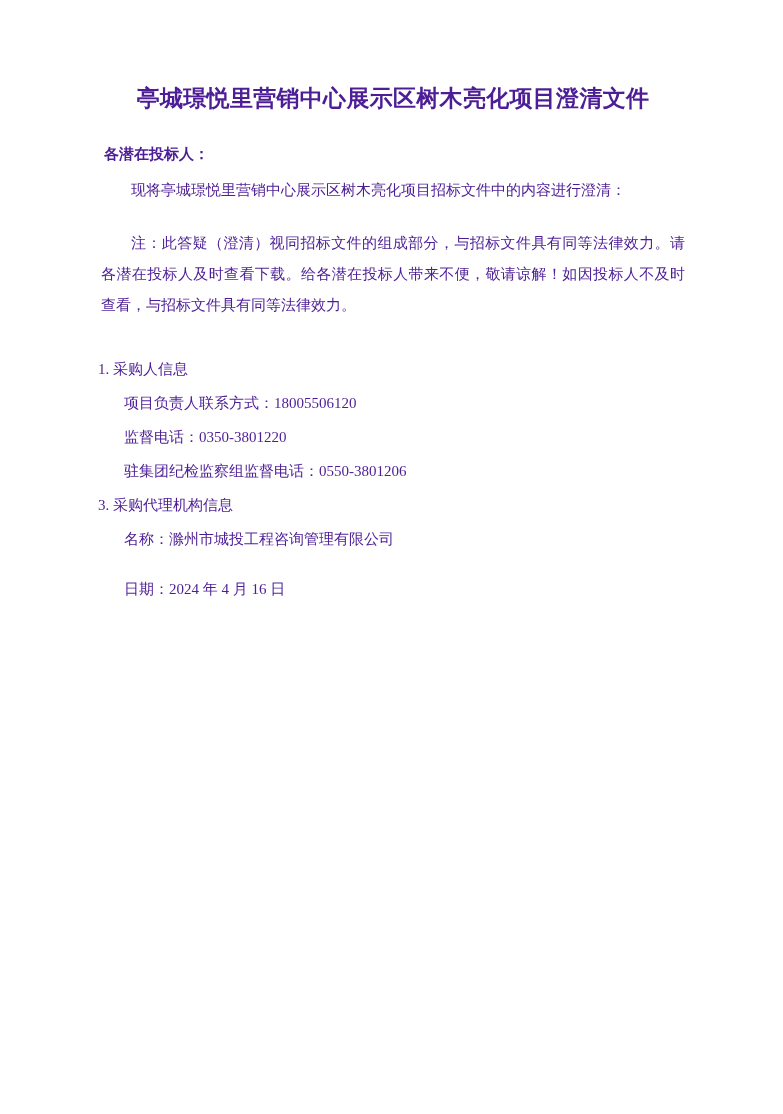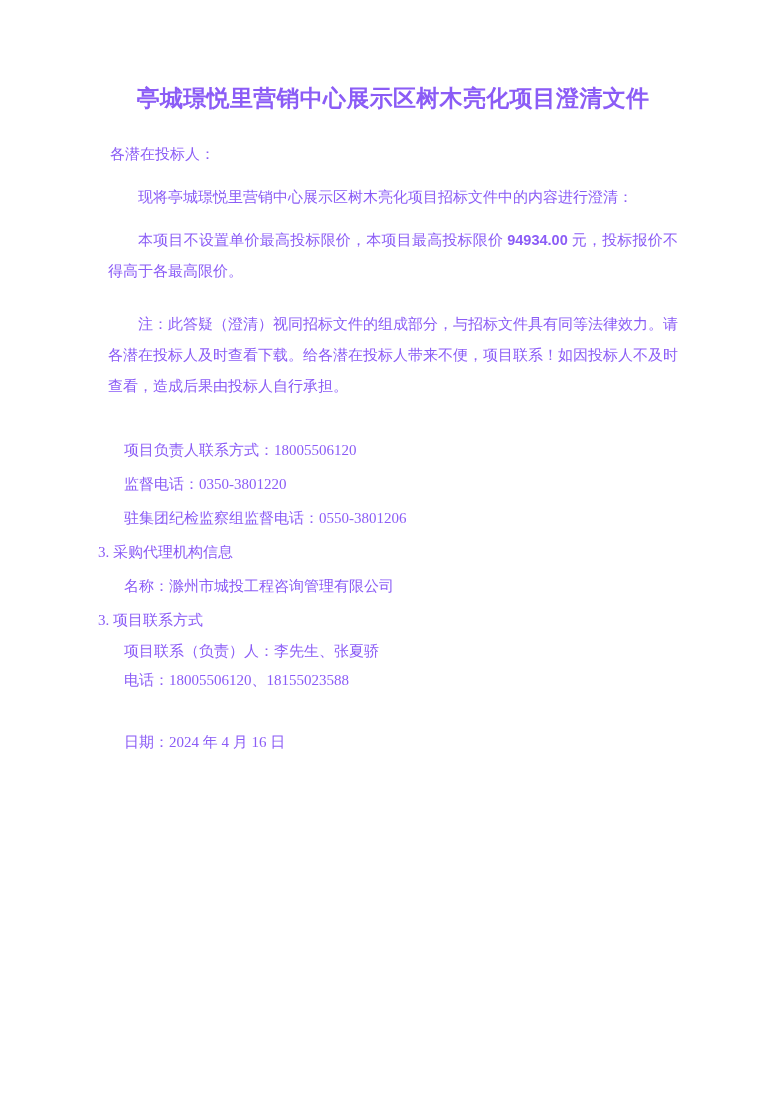--- a/index.html
+++ b/index.html
@@ -8,55 +8,56 @@
     background: #ffffff;
   }
   .page {
     position: relative;
     width: 783px;
     height: 1114px;
     background: #ffffff;
     box-sizing: border-box;
     padding: 0 93px 4px 96px;
     font-family: "Liberation Serif", "DejaVu Serif", serif;
-    color: #8b5cf6;
+    color: #4c1d95;
     overflow: hidden;
   }
   .title {
     margin: 0;
     padding-top: 80px;
     font-size: 23px;
     font-weight: bold;
     line-height: 38px;
     text-align: center;
     letter-spacing: 0.3px;
   }
   .salutation {
-    margin: 21px 0 0 14px;
+    margin: 21px 0 0 8px;
     font-size: 15px;
     line-height: 31px;
+    font-weight: bold;
   }
   .para {
-    margin: 12px;
+    margin: 5px;
     font-size: 15px;
     line-height: 31px;
     text-align: justify;
   }
   .indent { text-indent: 30px; }
   .note { margin-top: 22px; }
   .section {
     font-size: 15px;
     line-height: 34px;
   }
   .section-first { margin-top: 31px; }
   .sec-heading { padding-left: 2px; }
   .sec-item { padding-left: 28px; }
   .section-tight .sec-item { line-height: 29px; }
   .date-line {
-    margin: 32px 0 0 0;
+    margin: 18px 0 0 0;
     padding-left: 28px;
     font-size: 15px;
     line-height: 31px;
   }
   .num {
     font-family: "Liberation Sans", "DejaVu Sans", sans-serif;
     font-weight: 600;
     font-size: 14.5px;
   }
 </style>
@@ -64,36 +65,31 @@
 <body>
 
 <div class="page">
 
   <h1 class="title">亭城璟悦里营销中心展示区树木亮化项目澄清文件</h1>
 
   <p class="salutation">各潜在投标人：</p>
 
   <p class="para indent">现将亭城璟悦里营销中心展示区树木亮化项目招标文件中的内容进行澄清：</p>
 
-  <p class="para indent"><span>本项目不设置单价最高投标限价，本项目最高投标限价 </span><span class="num">94934.00</span><span> 元，投标报价不得高于各最高限价。</span></p>
 
-  <p class="para indent note">注：此答疑（澄清）视同招标文件的组成部分，与招标文件具有同等法律效力。请各潜在投标人及时查看下载。给各潜在投标人带来不便，项目联系！如因投标人不及时查看，造成后果由投标人自行承担。</p>
+  <p class="para indent note">注：此答疑（澄清）视同招标文件的组成部分，与招标文件具有同等法律效力。请各潜在投标人及时查看下载。给各潜在投标人带来不便，敬请谅解！如因投标人不及时查看，与招标文件具有同等法律效力。</p>
 
   <div class="section section-first">
+    <div class="sec-heading">1. 采购人信息</div>
     <div class="sec-item">项目负责人联系方式：18005506120</div>
     <div class="sec-item">监督电话：0350-3801220</div>
     <div class="sec-item">驻集团纪检监察组监督电话：0550-3801206</div>
   </div>
 
   <div class="section">
     <div class="sec-heading">3. 采购代理机构信息</div>
     <div class="sec-item">名称：滁州市城投工程咨询管理有限公司</div>
   </div>
 
-  <div class="section section-tight">
-    <div class="sec-heading">3. 项目联系方式</div>
-    <div class="sec-item">项目联系（负责）人：李先生、张夏骄</div>
-    <div class="sec-item">电话：18005506120、18155023588</div>
-  </div>
 
   <p class="date-line">日期：2024 年 4 月 16 日</p>
 
 </div>
 
 </body></html>

